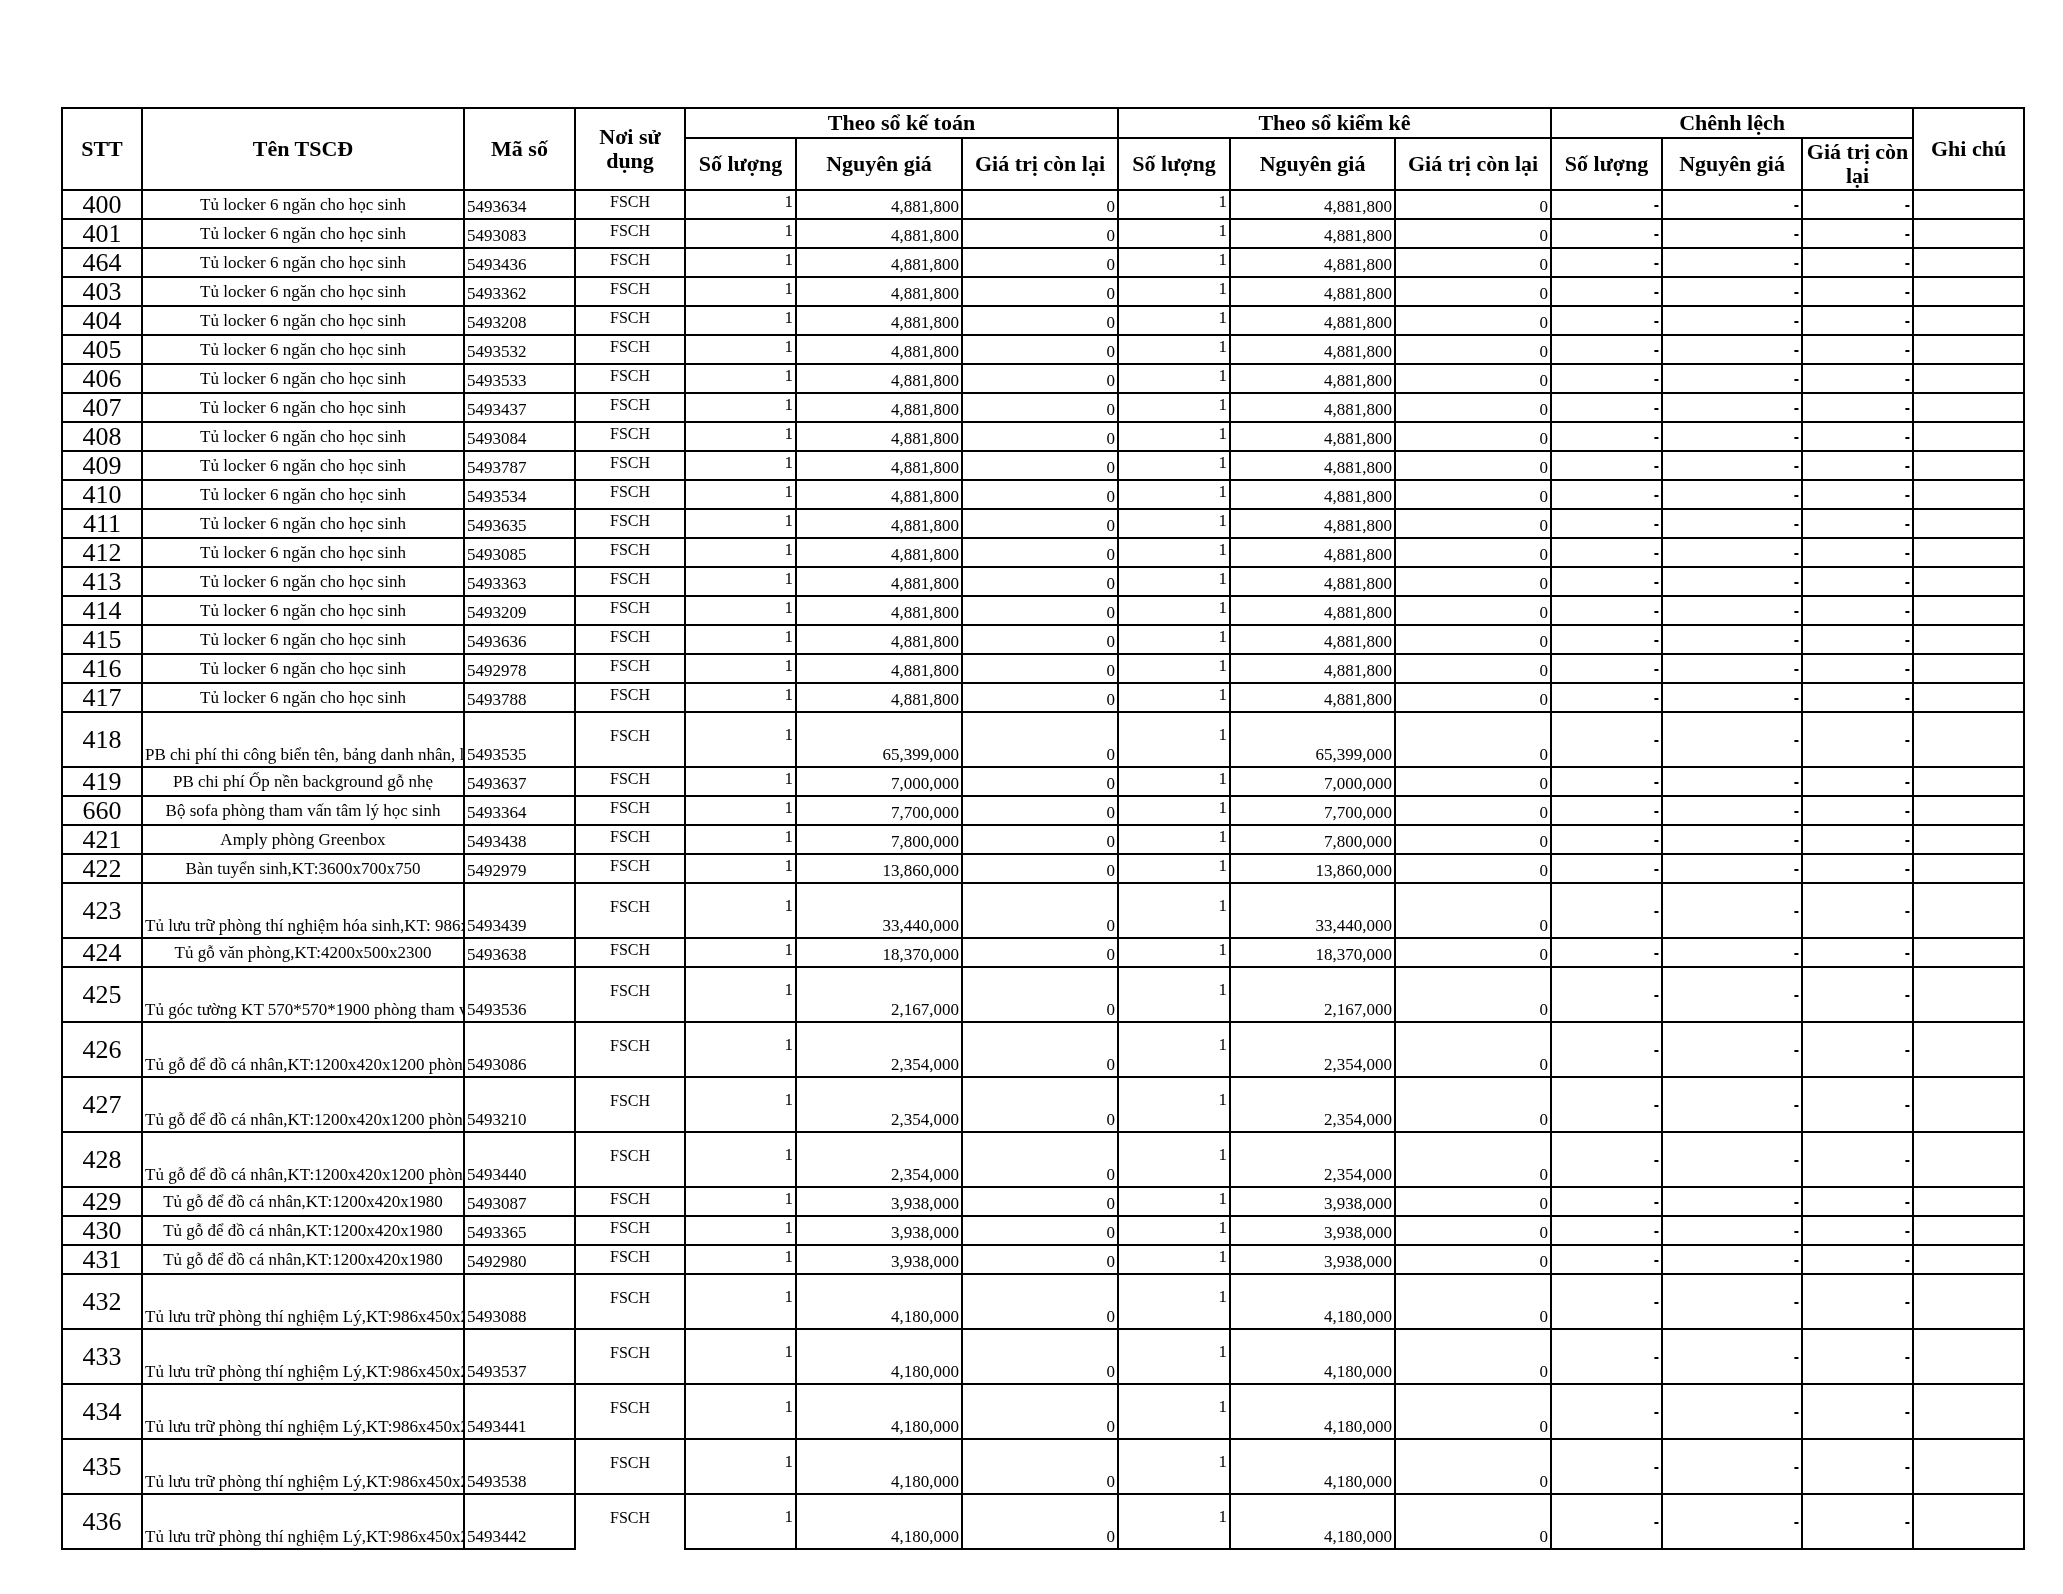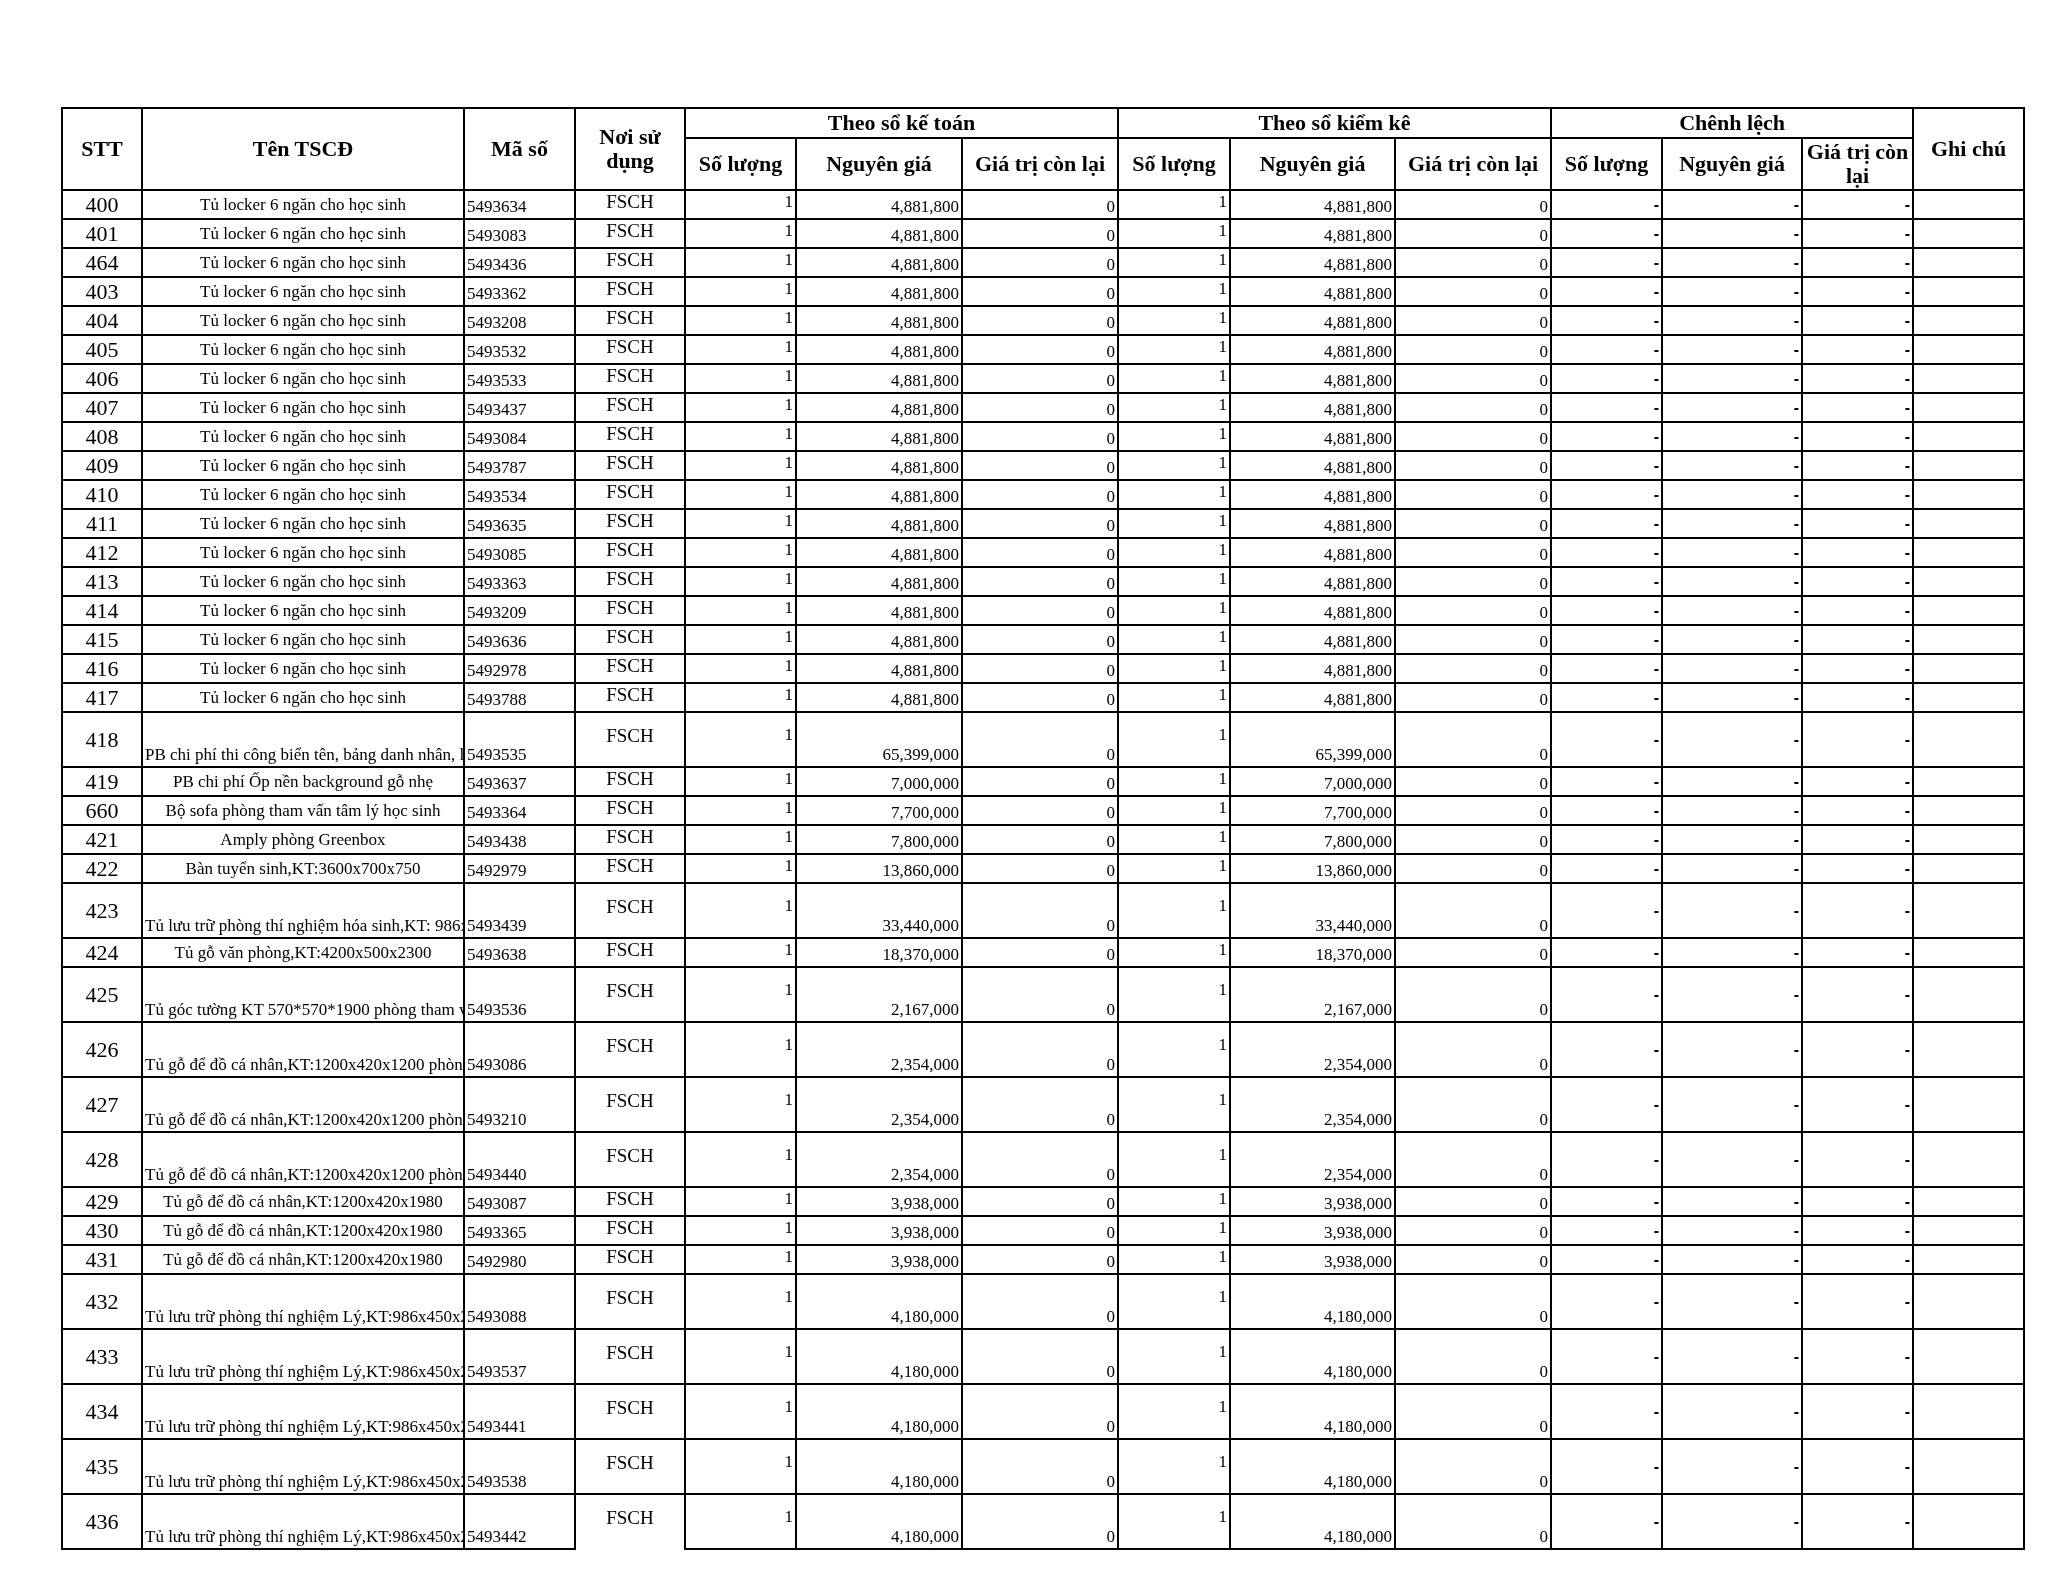--- a/index.html
+++ b/index.html
@@ -8,25 +8,25 @@
   table.sheet { position: absolute; left: 61px; top: 107px; border-collapse: collapse;
                 table-layout: fixed; width: 1962px; }
   table.sheet td, table.sheet th { border: 2px solid #000; padding: 0 2px; overflow: hidden;
                 white-space: nowrap; }
   th { font-weight: bold; font-size: 22px; text-align: center; vertical-align: middle; line-height: 24px; }
   th.grp { height: 28px; }
   th.sub { height: 50px; }
   td { font-size: 17px; line-height: 22px; }
   tr.r1 td { height: 27px; }
   tr.r2 td { height: 43px; }
-  td.stt { font-size: 22px; text-align: center; vertical-align: middle; }
+  td.stt { font-size: 26px; text-align: center; vertical-align: middle; }
   td.name { text-align: left; vertical-align: bottom; white-space: normal; line-height: 22px; padding-left: 3px; }
   tr.r1 td.name { vertical-align: middle; text-align: center; }
   td.code { text-align: left; vertical-align: bottom; padding-right: 1px; font-family: Liberation Serif, serif; }
-  td.place { text-align: center; vertical-align: top; font-size: 19px; padding-top: 2px; }
+  td.place { text-align: center; vertical-align: top; font-size: 16px; padding-top: 2px; }
   tr.r2 td.place { vertical-align: middle; padding-top: 0; padding-bottom: 8px; }
   td.qty { text-align: right; vertical-align: top; padding-right: 1px; padding-top: 2px; }
   tr.r2 td.qty { vertical-align: middle; padding-bottom: 10px; padding-top: 0; }
   td.num { text-align: right; vertical-align: bottom; padding-right: 1px; }
   td.dash { text-align: right; vertical-align: middle; font-weight: bold; padding-right: 12px; font-family: "Liberation Sans", sans-serif; font-size: 16px; }
   td.note { }
   tr.last td.place { border-bottom: none; border-left: 2px solid #000; border-right: 2px solid #000; }
   tr.last td.place { border-bottom-color: transparent; }
 </style>
 </head>

